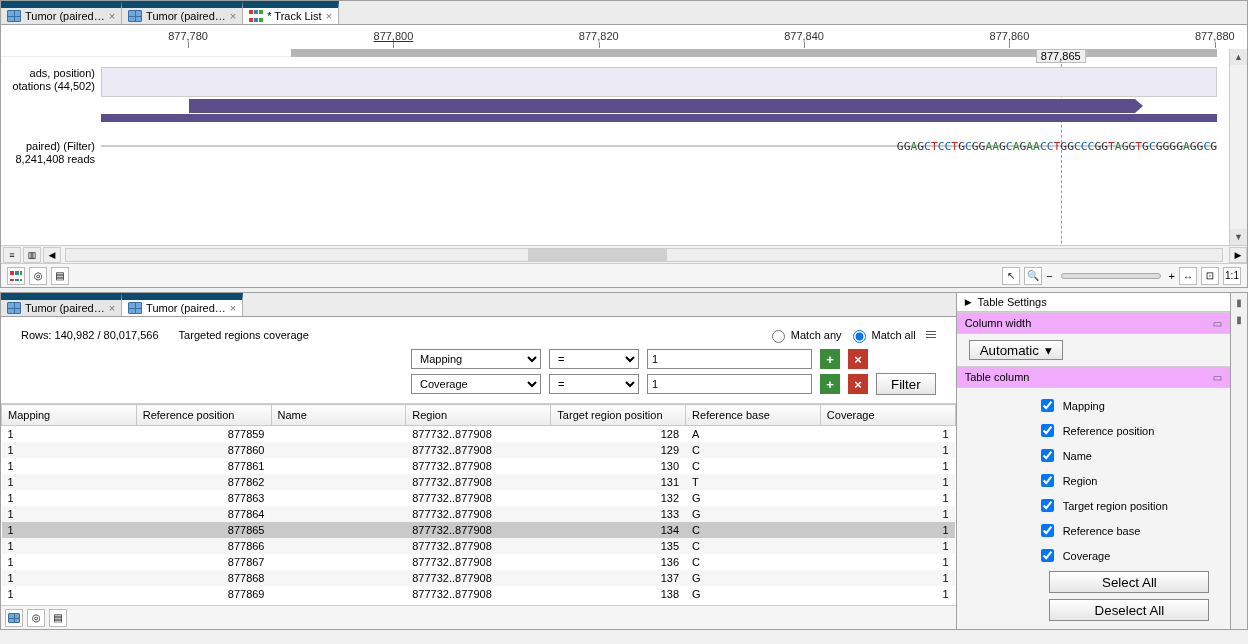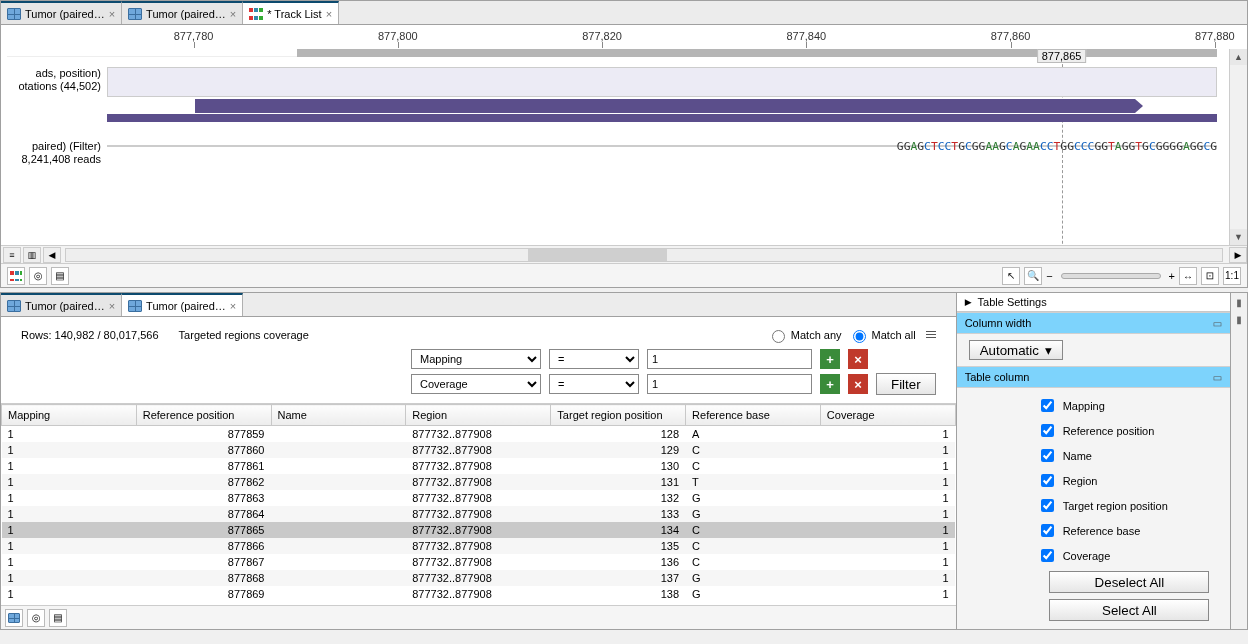--- a/index.html
+++ b/index.html
@@ -20,21 +20,21 @@
     left: 0; top: 0; width: 1248px; height: 288px;
     background: #fff;
     border: 1px solid #a0a0a0;
   }
   .tab-bar { height: 24px; background: #ececec; display: flex; align-items: stretch; border-bottom: 1px solid #a0a0a0; }
   .tab {
     display: flex; align-items: center; gap: 4px;
     padding: 0 6px;
     background: #f8f8f8;
     border-right: 1px solid #b0b0b0;
-    border-top: 2px solid #0c4a6e;
+    border-top: 7px solid #0c4a6e;
     font-size: 11px;
     cursor: pointer;
   }
   .tab.active { background: #fff; font-weight: normal; }
   .tab.inactive { background: #e6e6e6; }
   .tab .close-x { color: #777; font-size: 11px; }
   .tab-icon { width: 14px; height: 12px; display: inline-block; }
   .icon-table { background: linear-gradient(#6fa8dc,#6fa8dc); border:1px solid #3b6fa0; border-radius:1px; position:relative; }
   .icon-table::before, .icon-table::after { content:""; position:absolute; background:#3b6fa0; }
   .icon-table::before { left:0; right:0; height:1px; top:50%; }
@@ -44,21 +44,21 @@
     background:
       linear-gradient(#d33, #d33) 0 0/4px 4px no-repeat,
       linear-gradient(#38a,#38a) 5px 0/4px 4px no-repeat,
       linear-gradient(#3a3,#3a3) 10px 0/4px 4px no-repeat,
       linear-gradient(#d33,#d33) 0 8px/4px 4px no-repeat,
       linear-gradient(#38a,#38a) 5px 8px/4px 4px no-repeat,
       linear-gradient(#3a3,#3a3) 10px 8px/4px 4px no-repeat;
   }
 
   
-  .track-viewport { position: relative; height: 220px; overflow: hidden; margin-left: 6px; }
+  .track-viewport { position: relative; height: 220px; overflow: hidden; }
   .ruler {
     position: absolute; left: 0; right: 30px; top: 0; height: 32px;
     border-bottom: 1px solid #eee;
   }
   .ruler-inner { position:absolute; left:100px; right:0; top:0; bottom:0; }
   .ruler-tick { position:absolute; bottom:8px; width:1px; height:6px; background:#888; }
   .ruler-label { position:absolute; bottom:14px; font-size:11px; color:#333; transform:translateX(-50%); }
   .ruler-gray { position:absolute; left:190px; right:0; top:24px; height:8px; background:#b5b5b5; }
   .ruler-marker-line { position:absolute; top:24px; height:220px; width:0; border-left:1px dashed #999; }
   .ruler-marker-box { position:absolute; top:24px; padding:0 4px; font-size:11px; background:#eee; border:1px solid #bbb; transform:translateX(-50%); }
@@ -145,21 +145,21 @@
   .col-right { text-align:right; }
 
   .table-footer {
     height:24px; border-top:1px solid #ccc; display:flex; align-items:center; padding:0 4px; gap:4px; background:#f5f5f5;
   }
 
   
   .settings { width:296px; border:1px solid #a0a0a0; border-left:none; background:#f4f4f4; display:flex; flex-direction:column;}
   .settings .hdr { height:24px; display:flex; align-items:center; gap:6px; padding:0 8px; background:#fff; border-bottom:1px solid #c8c8c8;}
   .settings .hdr .tri { font-size:9px; }
-  .section-title { display:flex; align-items:center; justify-content:space-between; padding:4px 8px; background:#7dd3fc; border-top:1px solid #d0d0d0; border-bottom:1px solid #d0d0d0;}
+  .section-title { display:flex; align-items:center; justify-content:space-between; padding:4px 8px; background:#f0abfc; border-top:1px solid #d0d0d0; border-bottom:1px solid #d0d0d0;}
   .section-title .collapse { font-size:10px; color:#555;}
   .section-body { padding:8px 8px 8px 80px; display:flex; flex-direction:column; gap:6px; }
   .section-body.center{padding:6px 12px; align-items:flex-start;}
   .chk { display:flex; align-items:center; gap:6px; }
   .wide-btn { width: 160px; height:22px; border:1px solid #888; background:linear-gradient(#fff,#e6e6e6); cursor:pointer;}
   .auto-btn { height:20px; padding:0 10px; border:1px solid #888; background:linear-gradient(#fff,#e6e6e6); display:inline-flex; align-items:center; gap:6px; cursor:pointer;}
 
   .vstrip { width:18px; background:#f1f1f1; border:1px solid #a0a0a0; border-left:none; display:flex; flex-direction:column; align-items:center; padding-top:4px; gap:6px;}
   .vstrip .dot { font-size:10px; color:#666;}
   .lines-icon { display:inline-block; width:10px; height:8px; background:
@@ -189,21 +189,21 @@
       </div>
     </div>
 
   <div class="track-viewport">
     <div class="ruler">
       <div class="ruler-inner" id="ruler-inner">
         <div class="ruler-gray"></div>
       <div class="ruler-tick" style="left: 7.8%;"></div>
           <div class="ruler-label" style="left: 7.8%;">877,780</div>
           <div class="ruler-tick" style="left: 26.2%;"></div>
-          <div class="ruler-label" style="left: 26.2%;">877,800</div>
+          <div class="ruler-label" style="left: 26.2%; text-decoration: underline;">877,800</div>
           <div class="ruler-tick" style="left: 44.6%;"></div>
           <div class="ruler-label" style="left: 44.6%;">877,820</div>
           <div class="ruler-tick" style="left: 63%;"></div>
           <div class="ruler-label" style="left: 63%;">877,840</div>
           <div class="ruler-tick" style="left: 81.4%;"></div>
           <div class="ruler-label" style="left: 81.4%;">877,860</div>
           <div class="ruler-tick" style="left: 99.8%;"></div>
           <div class="ruler-label" style="left: 99.8%;">877,880</div>
           <div class="ruler-marker-line" style="left: 86%;"></div>
           <div class="ruler-marker-box" style="left: 86%;">877,865</div>
@@ -487,22 +487,22 @@
           <span>Target region position</span>
         </label>
         <label class="chk">
           <input type="checkbox" checked="" style="">
           <span>Reference base</span>
         </label>
         <label class="chk">
           <input type="checkbox" checked="" style="">
           <span>Coverage</span>
         </label>
+        <button class="wide-btn" style="align-self: center;">Select All</button>
         <button class="wide-btn" style="align-self: center;">Deselect All</button>
-        <button class="wide-btn" style="align-self: center;">Select All</button>
       </div>
   </div>
 
   <div class="vstrip">
     <span class="dot">▮</span>
     <span class="dot">▮</span>
   </div>
 </div>
 
 </body></html>

